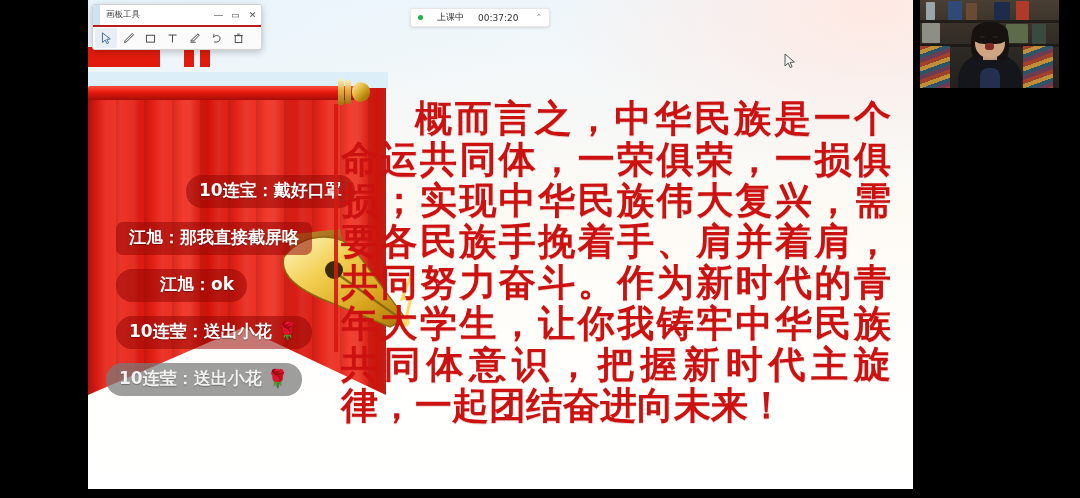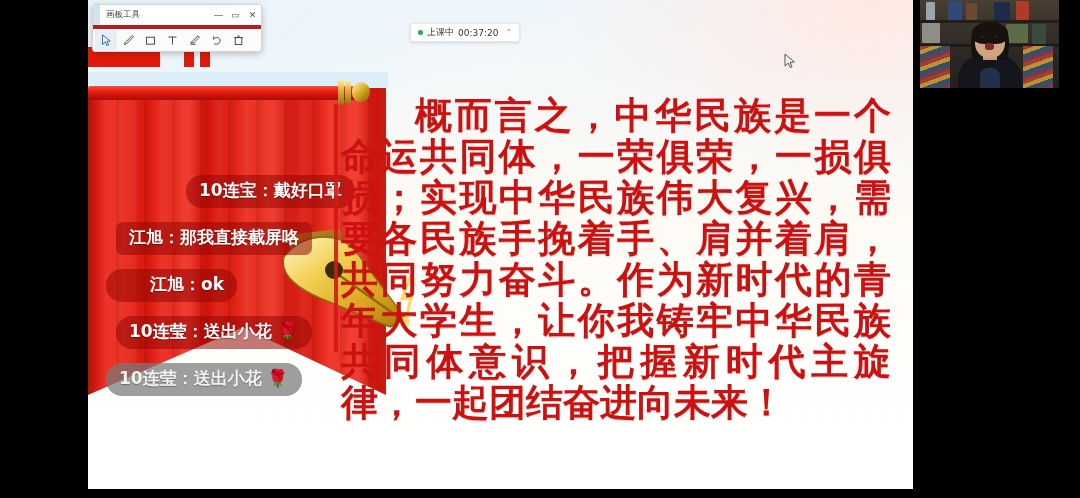--- a/index.html
+++ b/index.html
@@ -139,32 +139,32 @@
     color: #ffffff;
     text-shadow: 0 1px 1px rgba(0,0,0,.35);
   }
   .chat-bubble.on-white {
     background: rgba(120,120,120,0.72);
     color: #f2f2f2;
     text-shadow: 0 1px 1px rgba(0,0,0,.3);
   }
   .b1 { margin-left: 88px; }
   .b2 { margin-left: 18px; border-radius: 7px; }
-  .b3 { margin-left: 8px; padding-left: 44px; }
+  .b3 { margin-left: 18px; padding-left: 44px; }
   .b4 { margin-left: 18px; }
   .b5 { margin-left: 8px;  }
 
   
   #paragraph {
     position: absolute;
     left: 253px;
     top: 98px;
     width: 550px;
     color: #cc1111;
-    font-family: Liberation Mono, monospace;
+    font-family: Liberation Serif, serif;
     font-size: 37px;
     line-height: 1.11;
     font-weight: 700;
     letter-spacing: 0px;
     text-indent: 74px;
     text-align: justify;
     text-shadow: 0 1px 0 rgba(190,20,20,.2);
   }
 
   
@@ -186,21 +186,21 @@
     border: 1px solid #d3d3d3;
     border-radius: 3px;
     box-shadow: 0 2px 7px rgba(0,0,0,.22);
     overflow: hidden;
   }
   #toolbar-titlebar {
     height: 20px;
     display: flex;
     align-items: center;
     background: #ffffff;
-    border-bottom: 4px solid #b91c1c;
+    border-bottom: 2px solid #b91c1c;
     padding-left: 0px;
   }
   #toolbar-grip {
     width: 7px; height: 20px;
     background: #cfe3f0;
   }
   #toolbar-title {
     flex: 1;
     font-size: 8.5px;
     color: #3a3a3a;
@@ -230,31 +230,30 @@
   .tool svg { display:block; }
 
   
   #status-pill {
     position: absolute;
     left: 410px;
     top: 8px;
     height: 17px;
     display: flex;
     align-items: center;
-    gap: 4px;
+    gap: 14px;
     padding: 0 7px;
     background: #ffffff;
     border: 1px solid #e6e6e6;
     border-radius: 3px;
     box-shadow: 0 1px 3px rgba(0,0,0,.12);
     font-size: 9px;
     color: #333;
     font-family: "DejaVu Sans", "Liberation Sans", sans-serif;
     white-space: nowrap;
-    margin-top: 15px;
   }
   #status-dot {
     width: 5px; height: 5px;
     border-radius: 50%;
     background: #19b349;
     flex: none;
   }
   #status-chevron {
     color: #8a8a8a;
     font-size: 8px;

